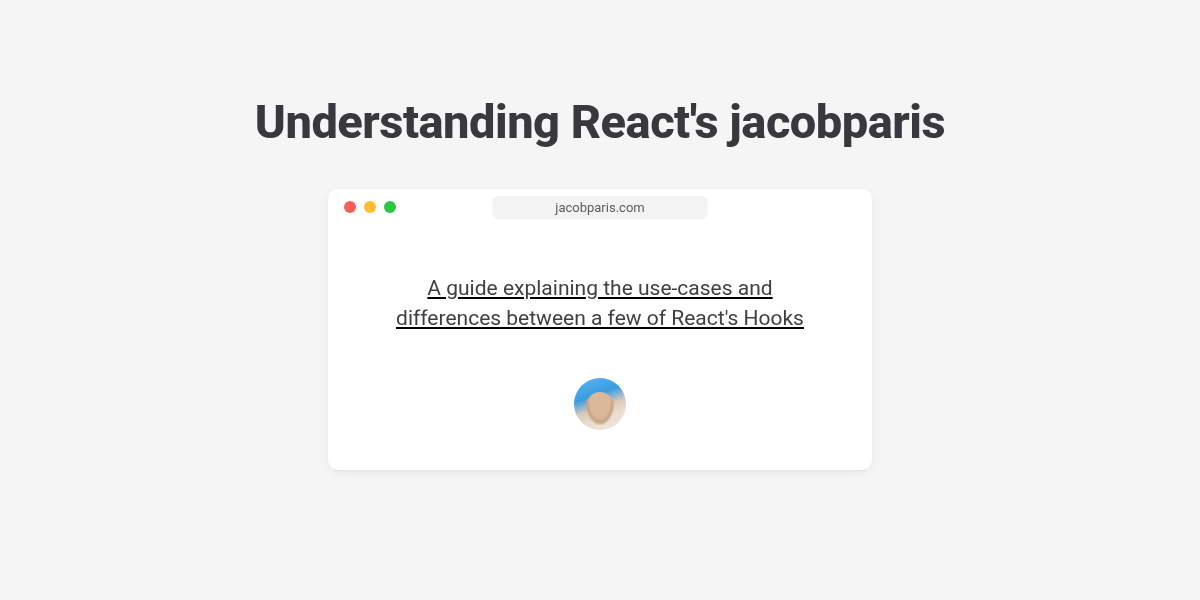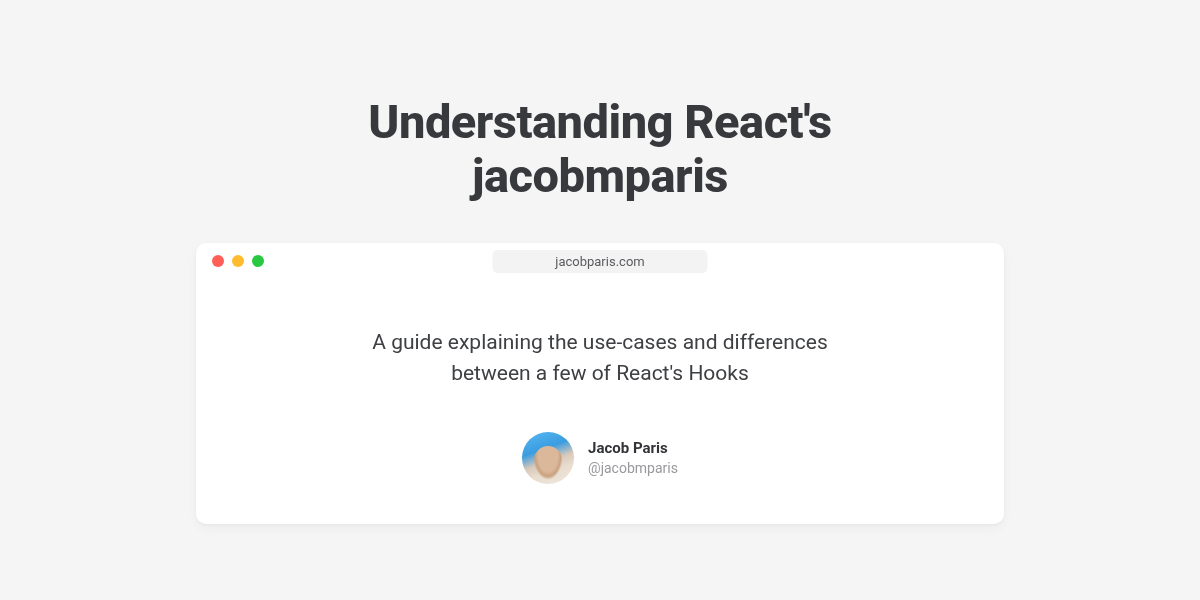--- a/index.html
+++ b/index.html
@@ -22,25 +22,26 @@
       font-weight: 800;
       color: #38393c;
       text-align: center;
       line-height: 1.15;
       margin-top: 95px;
       max-width: 700px;
       letter-spacing: -0.5px;
     }
     .browser-window {
       background: #ffffff;
-      width: 808px;
+      width: 544px;
       border-radius: 10px;
       margin-top: 40px;
       box-shadow: 0 1px 3px rgba(0,0,0,0.04), 0 4px 12px rgba(0,0,0,0.04);
       overflow: hidden;
+      text-decoration: underline;
     }
     .browser-chrome {
       display: flex;
       align-items: center;
       padding: 12px 16px;
       position: relative;
     }
     .traffic-lights {
       display: flex;
       gap: 8px;
@@ -113,34 +114,30 @@
     }
     .author-handle {
       font-size: 14px;
       color: #98999c;
       margin-top: 3px;
     }
   </style>
 </head>
 <body>
 
-<h1 class="page-title">Understanding React's jacobmparis</h1>
+<h1 class="page-title">Understanding React's jacobparis</h1>
 
 <div class="browser-window">
   <div class="browser-chrome">
     <div class="traffic-lights">
       <div class="traffic-dot dot-red"></div>
       <div class="traffic-dot dot-yellow"></div>
       <div class="traffic-dot dot-green"></div>
     </div>
     <div class="url-bar">jacobparis.com</div>
   </div>
   <div class="browser-content">
     <p class="description">A guide explaining the use-cases and differences between a few of React's Hooks</p>
     <div class="author-block">
       <div class="avatar"></div>
-      <div class="author-text">
-        <div class="author-name">Jacob Paris</div>
-        <div class="author-handle">@jacobmparis</div>
-      </div>
     </div>
   </div>
 </div>
 
 </body></html>

